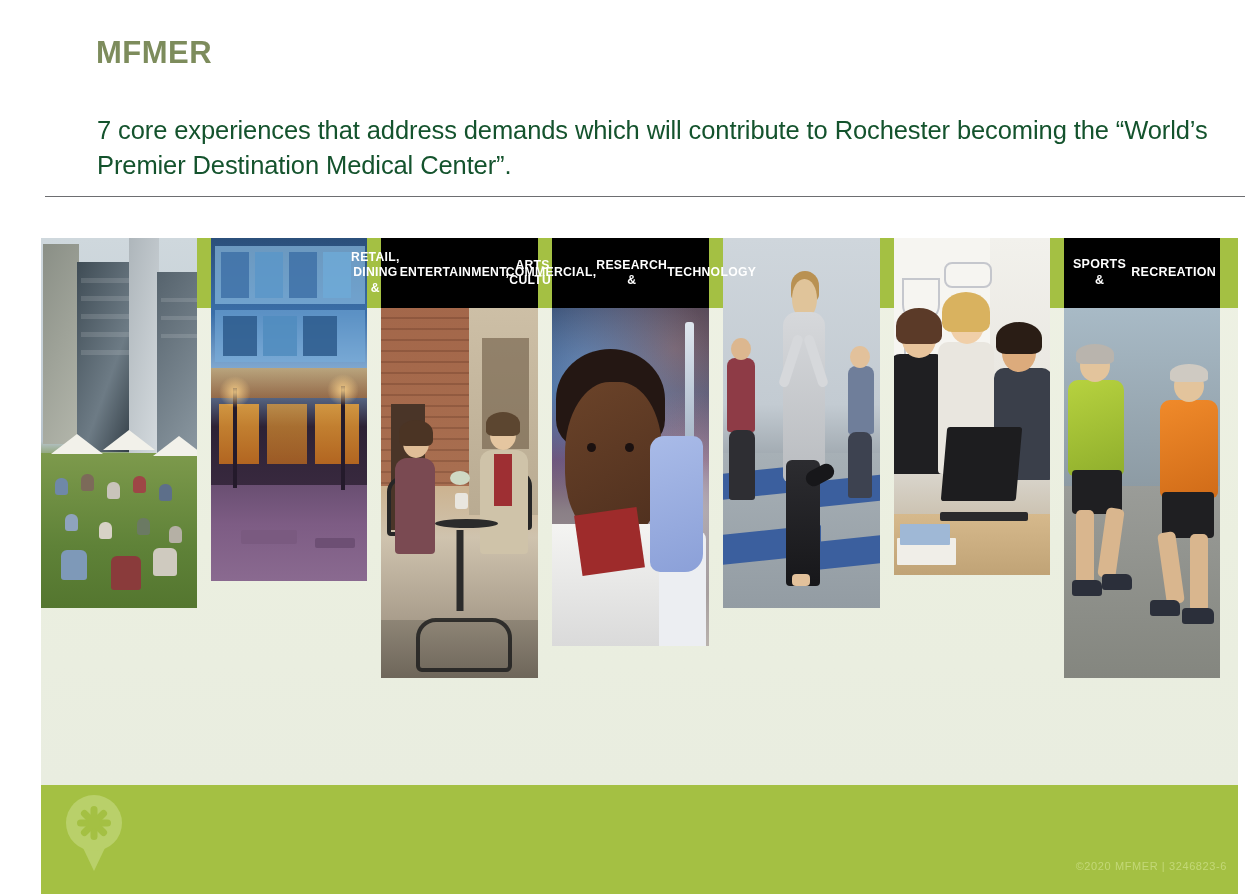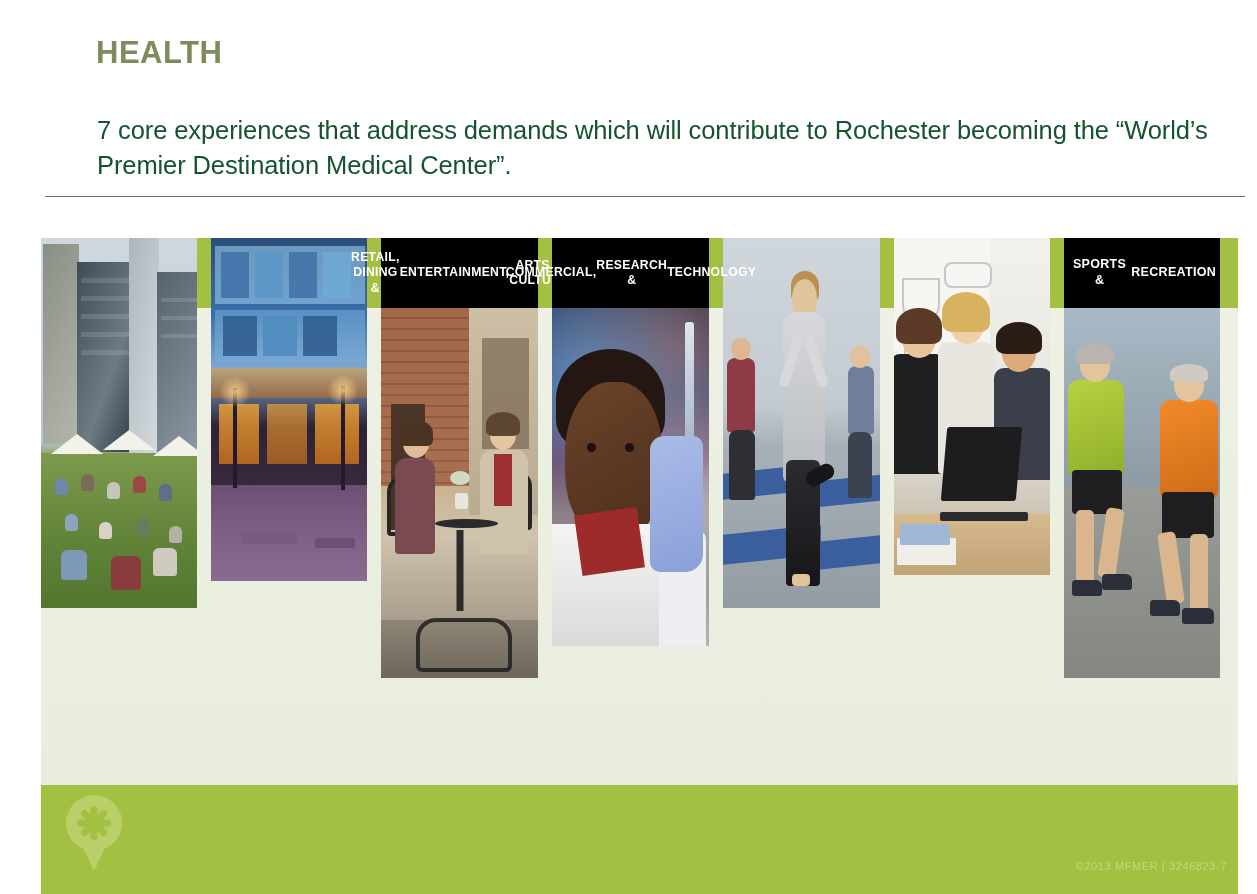--- a/index.html
+++ b/index.html
@@ -288,21 +288,21 @@
     bottom: 22px;
     font-size: 11px;
     color: #c3d877;
     letter-spacing: 0.6px;
     white-space: nowrap;
   }
 </style>
 </head>
 <body>
 
-<div class="slide-title">HEALTH</div>
+<div class="slide-title">MFMER</div>
 <div class="slide-subtitle">7 core experiences that address demands which will contribute to Rochester becoming the “World’s Premier Destination Medical Center”.</div>
 <div class="title-rule"></div>
 
 <div class="panel">
   <div class="panel-green-top"></div>
 </div>
 
 <div class="columns">
 
   <div class="col">
@@ -516,13 +516,13 @@
   <div class="petal" style="transform:translateX(-50%) rotate(45deg)"></div>
   <div class="petal" style="transform:translateX(-50%) rotate(90deg)"></div>
   <div class="petal" style="transform:translateX(-50%) rotate(135deg)"></div>
   <div class="petal" style="transform:translateX(-50%) rotate(180deg)"></div>
   <div class="petal" style="transform:translateX(-50%) rotate(225deg)"></div>
   <div class="petal" style="transform:translateX(-50%) rotate(270deg)"></div>
   <div class="petal" style="transform:translateX(-50%) rotate(315deg)"></div>
   <div class="core"></div>
 </div>
 
-<div class="footer-credit">©2013 MFMER  |  3246823-7</div>
+<div class="footer-credit">©2020 MFMER  |  3246823-6</div>
 
 </body></html>

